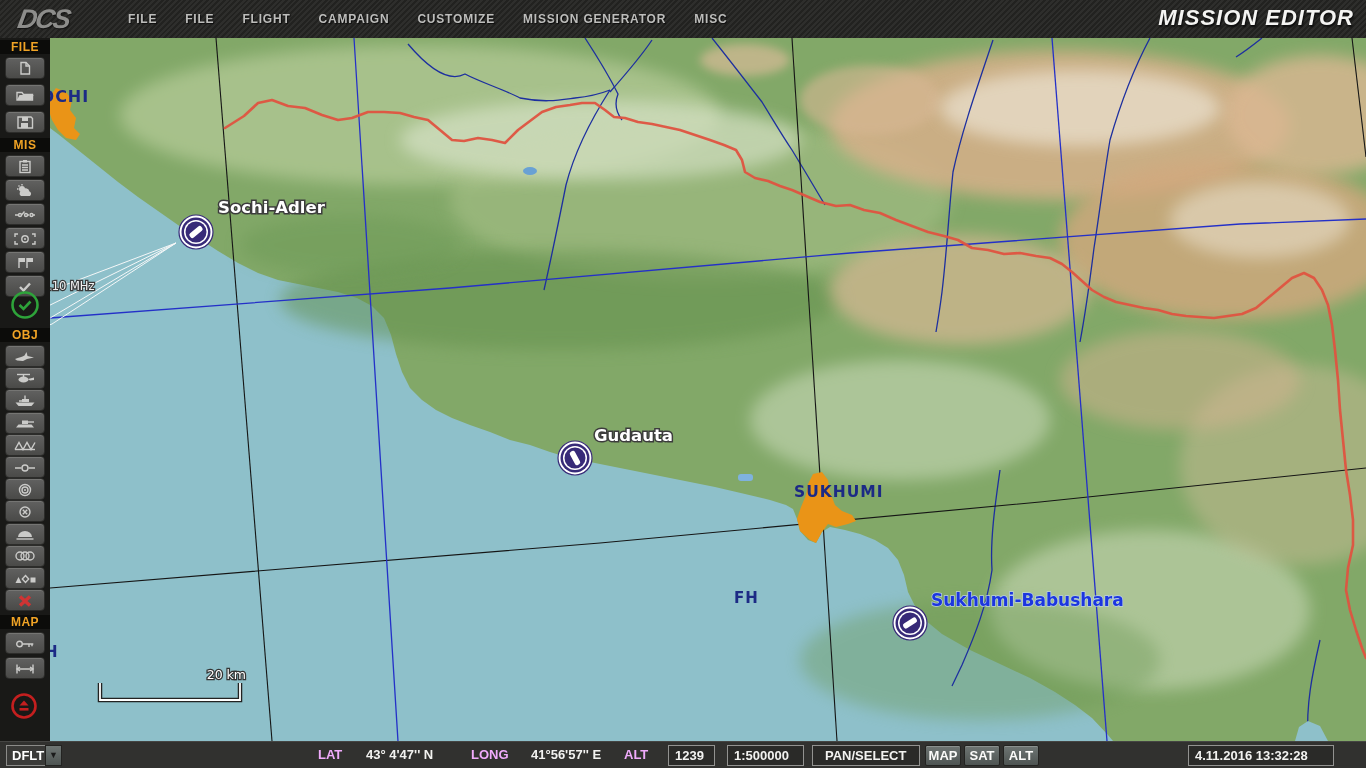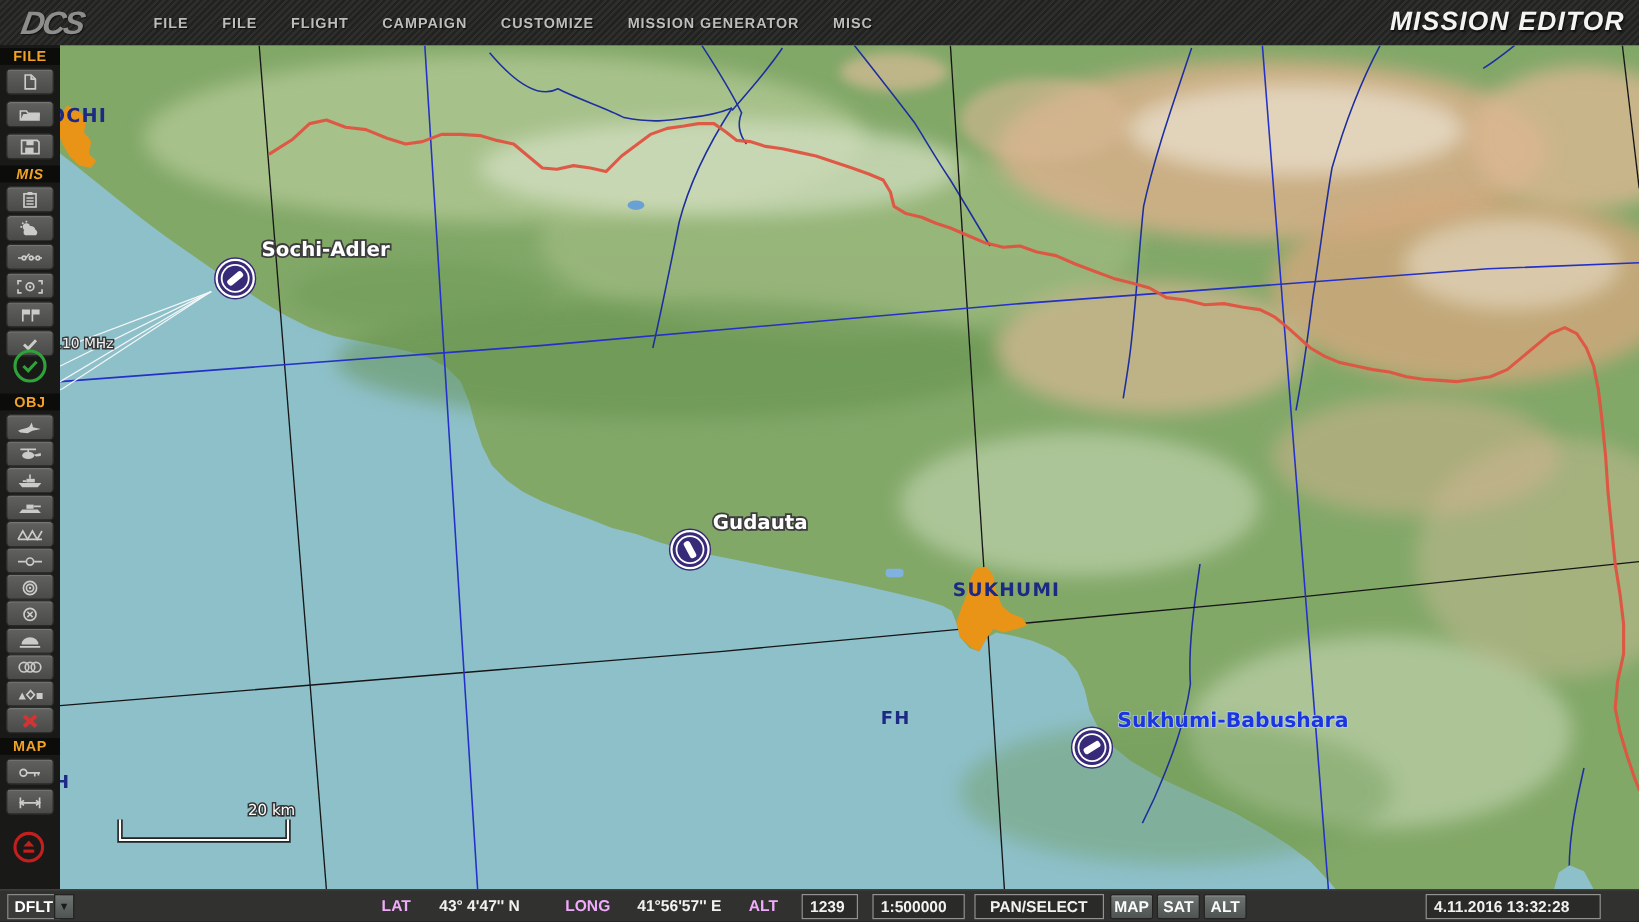--- a/index.html
+++ b/index.html
@@ -73,21 +73,21 @@
         <path d="M4,12 l2.5-5 h14 l-2,5 z" fill="#cbcbc9"></path>
       </svg>
     </div>
     <div class="sb-btn" style="position: absolute; left: 5px; top: 73px;">
       <svg width="24" height="15" viewBox="0 0 24 15">
         <path d="M5,2 h13 l1.5,1.5 V13 H5 z" stroke="#cbcbc9" fill="none" stroke-width="1.4"></path>
         <rect x="8" y="8" width="7" height="5" fill="#cbcbc9"></rect>
         <rect x="9" y="2" width="6" height="4" fill="#cbcbc9"></rect>
       </svg>
     </div>
-    <div class="sb-header" style="position: absolute; left: 0px; top: 100px; font-style: italic;">MIS</div>
+    <div class="sb-header" style="position: absolute; left: 0px; top: 100px;">MIS</div>
     <div class="sb-btn" style="position: absolute; left: 5px; top: 117px;">
       <svg width="24" height="15" viewBox="0 0 24 15">
         <rect x="7" y="2.5" width="10" height="11" stroke="#cbcbc9" fill="none" stroke-width="1.4"></rect>
         <rect x="10" y="1" width="4" height="2.5" fill="#cbcbc9"></rect>
         <path d="M9,6 h6 M9,8.5 h6 M9,11 h6" stroke="#cbcbc9" fill="none" stroke-width="1.4"></path>
       </svg>
     </div>
     <div class="sb-btn" style="position: absolute; left: 5px; top: 141px;">
       <svg width="24" height="15" viewBox="0 0 24 15">
         <circle cx="9" cy="6" r="3" fill="#cbcbc9"></circle>

